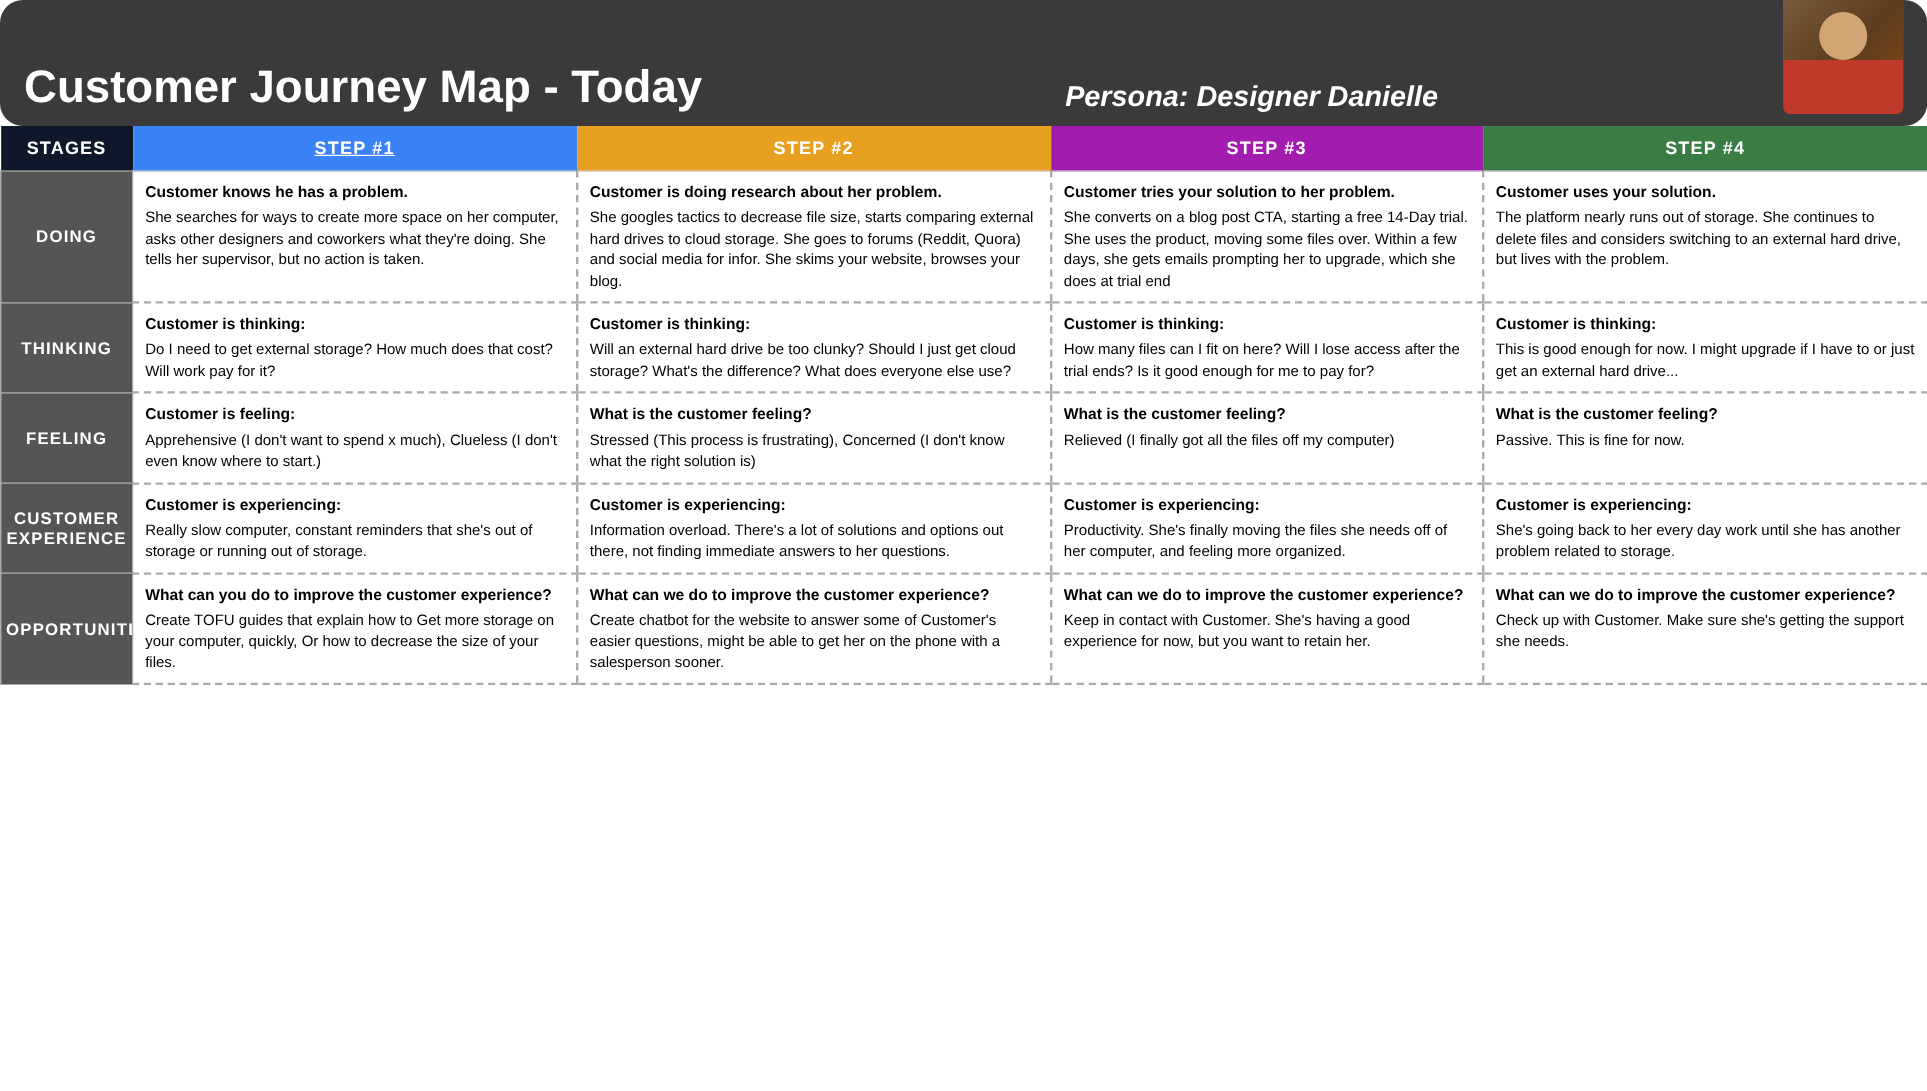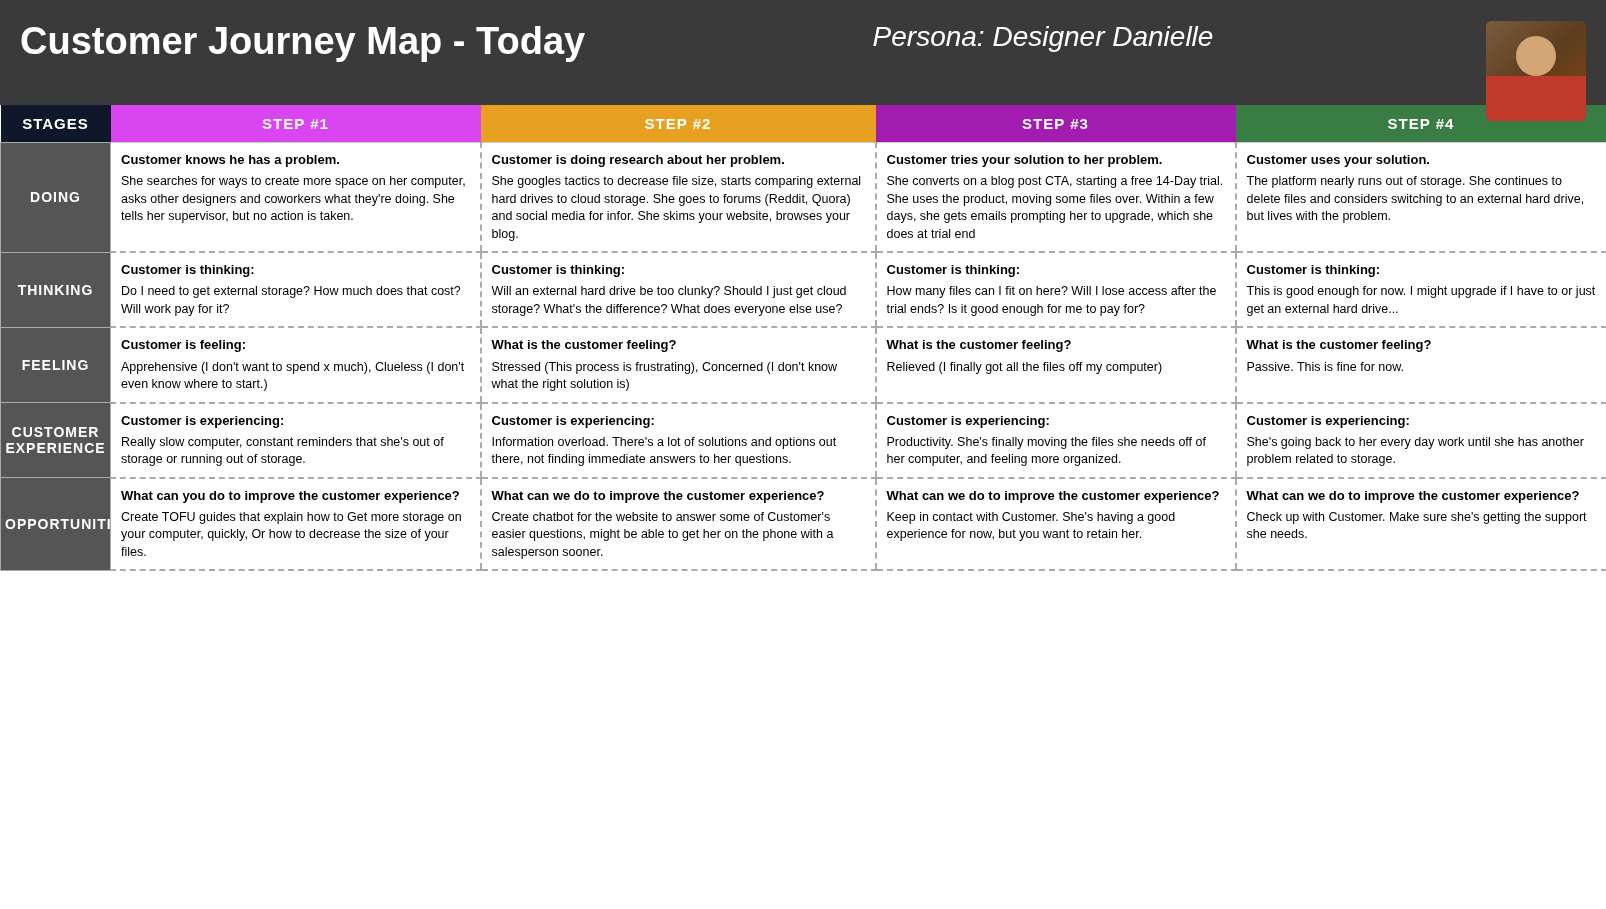--- a/index.html
+++ b/index.html
@@ -8,42 +8,43 @@
       background: #fff;
       width: 1606px;
       min-height: 909px;
       overflow: hidden;
     }
 
     
     .header {
       background: #3a3a3a;
       display: flex;
-      align-items: flex-start;
-      padding: 21px 20px;
+      align-items: flex-end;
+      padding: 10px 20px;
       height: 105px;
+      border-radius: 19px;
     }
     .header-title-section {
       flex: 0 0 auto;
       width: 580px;
     }
     .header-title {
       color: #fff;
       font-size: 38px;
       font-weight: 900;
       line-height: 1.1;
     }
     .header-persona-section {
       flex: 1;
       text-align: center;
     }
     .header-persona-name {
       color: #fff;
-      font-size: 28px;
-      font-weight: 400;
+      font-size: 24px;
+      font-weight: 700;
       font-style: italic;
     }
     .header-persona-problem {
       color: #ccc;
       font-size: 18px;
     }
     .header-avatar {
       width: 100px;
       height: 100px;
       border-radius: 6px;
@@ -105,21 +106,21 @@
       font-weight: 700;
       color: #fff;
       text-align: center;
       letter-spacing: 1px;
     }
     .th-stages {
       background: #0f172a;
       font-size: 13px;
       letter-spacing: 2px;
     }
-    .th-step1 { background: #d946ef; }
+    .th-step1 { background: #3b82f6; text-decoration: underline; }
     .th-step2 { background: #E8A020; }
     .th-step3 { background: #a21caf; }
     .th-step4 { background: #3A7D44; }
 
     
     .stage-label {
       background: #555;
       color: #fff;
       font-weight: 900;
       font-size: 14px;

